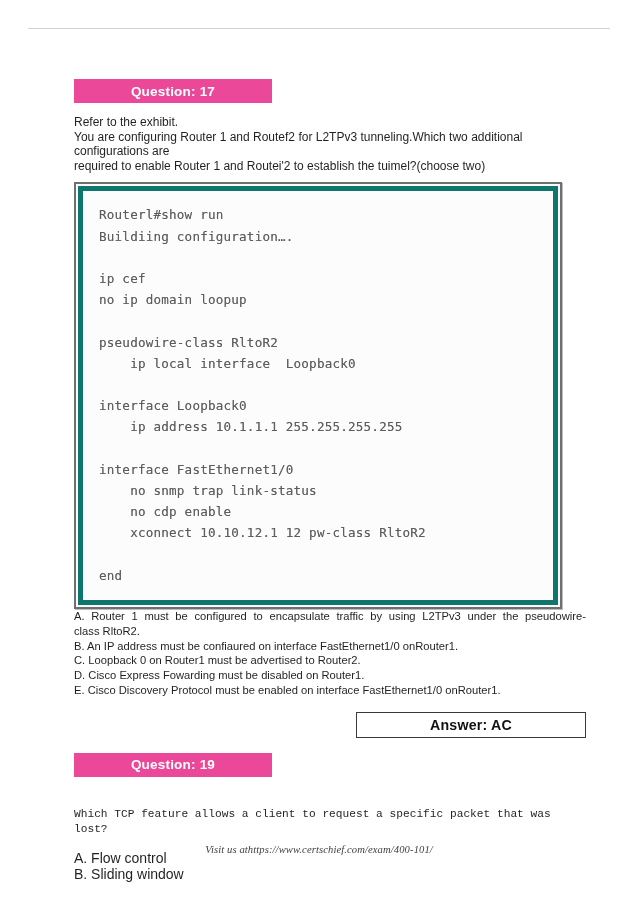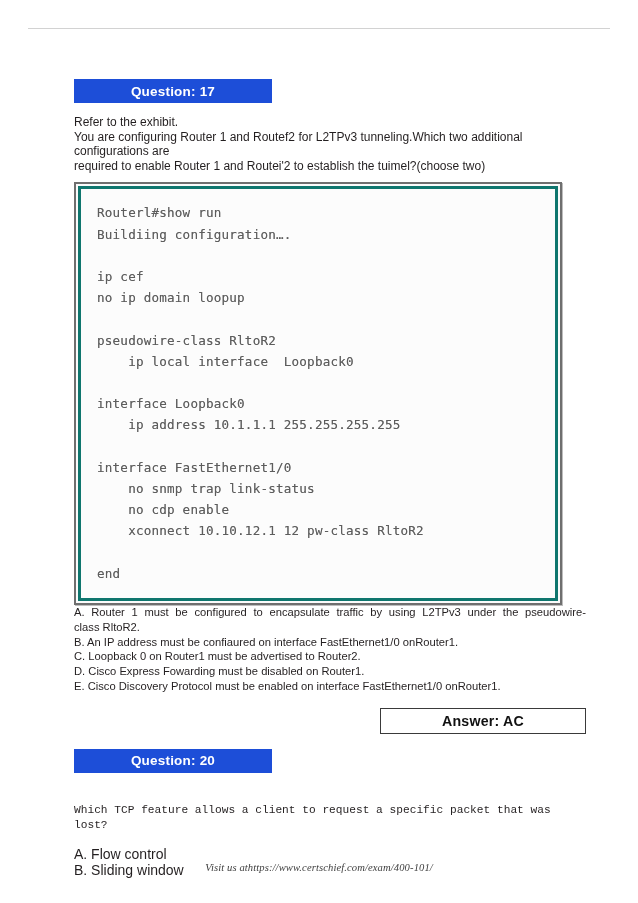--- a/index.html
+++ b/index.html
@@ -30,21 +30,21 @@
   }
   .content {
     position: absolute;
     left: 74px;
     top: 79px;
     width: 512px;
   }
   .q-header {
     width: 198px;
     height: 24px;
-    background: #1d4ed8;
+    background: #ec4899;
     color: #ffffff;
     font-size: 13.5px;
     font-weight: bold;
     letter-spacing: 0.2px;
     display: flex;
     align-items: center;
     justify-content: center;
     box-sizing: border-box;
   }
   .q-body {
@@ -59,21 +59,21 @@
   .exhibit {
     margin-top: 9px;
     width: 488px;
     box-sizing: border-box;
     border: 2px solid #6f6f6f;
     background: #fbfbfb;
     padding: 2px;
     box-shadow: 1px 1px 0 #bdbdbd;
   }
   .exhibit-inner {
-    border: 3px solid #0f766e;
+    border: 5px solid #0f766e;
     background: #fcfcfc;
     padding: 13px 16px 14px 16px;
   }
   .code {
     font-family: "DejaVu Sans Mono", "Liberation Mono", monospace;
     font-size: 12.6px;
     line-height: 21.2px;
     color: #5d5d5d;
     white-space: pre;
     letter-spacing: 0.2px;
@@ -94,21 +94,21 @@
   .opt.justify {
     text-align: justify;
     text-align-last: left;
   }
   .answer-row {
     margin-top: 14px;
     display: flex;
     justify-content: flex-end;
   }
   .answer-box {
-    width: 206px;
+    width: 230px;
     height: 26px;
     border: 1px solid #3a3a3a;
     display: flex;
     align-items: center;
     justify-content: center;
     box-sizing: border-box;
     background: #ffffff;
   }
   .answer-text {
     font-size: 14.2px;
@@ -126,21 +126,21 @@
     font-family: Liberation Mono, monospace;
   }
   .q18-options {
     margin-top: 15px;
     font-size: 14px;
     line-height: 15.2px;
   }
   .footer {
     position: absolute;
     left: 0;
-    top: 862px;
+    top: 844px;
     width: 638px;
     text-align: center;
     font-family: "Liberation Serif", serif;
     font-style: italic;
     font-size: 10.6px;
     color: #3d3d3d;
     letter-spacing: 0.1px;
   }
 </style>
 </head>
@@ -178,21 +178,21 @@
 
     <div class="answer-row">
       <div class="answer-box">
         <span class="answer-text">Answer: AC</span>
       </div>
     </div>
 
     <div class="spacer-q18"></div>
 
     <div class="q-header">
-      <span>Question: 20</span>
+      <span>Question: 19</span>
     </div>
 
     <div class="q18-body">
       <div class="line">Which TCP feature allows a client to request a specific packet that was lost?</div>
     </div>
 
     <div class="q18-options">
       <div class="opt">A. Flow control</div>
       <div class="opt">B. Sliding window</div>
     </div>

